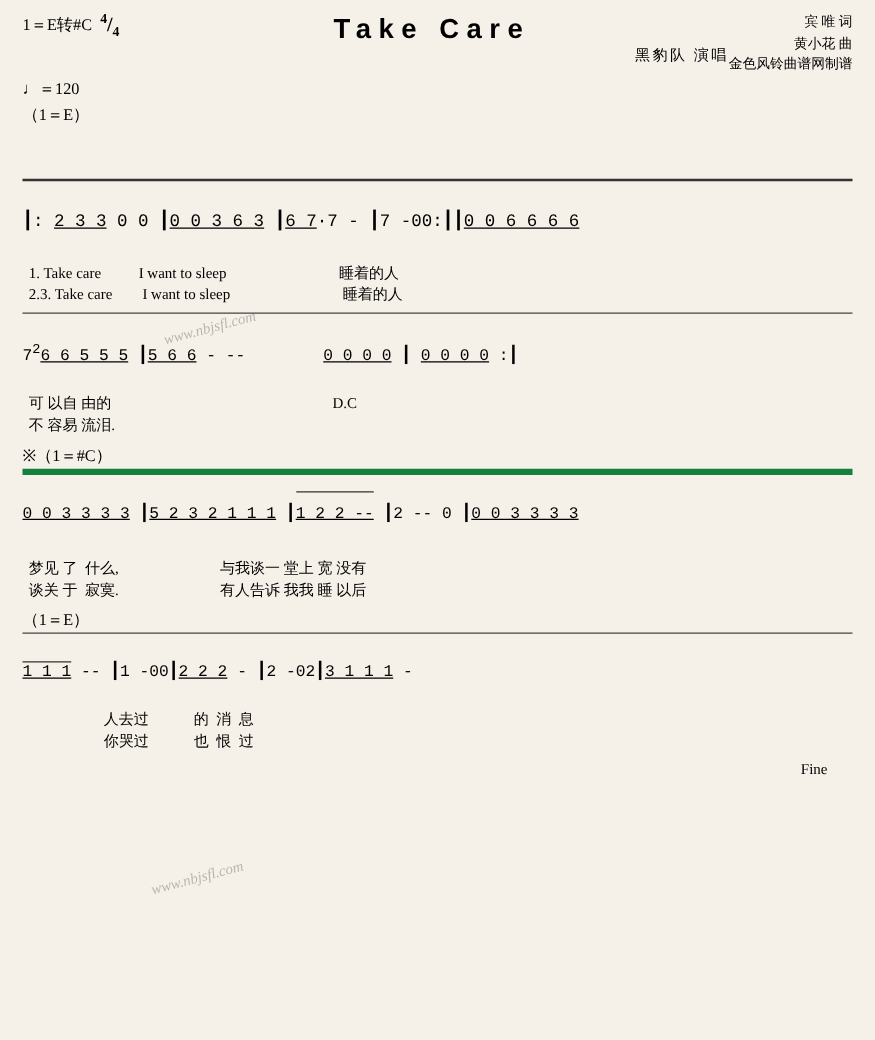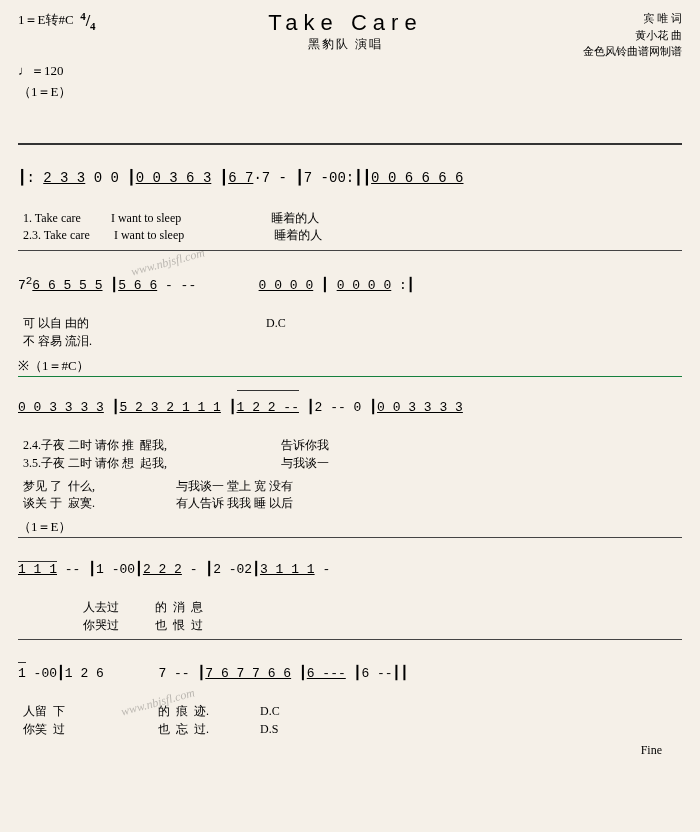--- a/index.html
+++ b/index.html
@@ -23,27 +23,28 @@
       justify-content: space-between;
       align-items: flex-start;
       margin-bottom: 2px;
     }
     .title-center {
       text-align: center;
       flex: 1;
     }
     .title-main {
       font-size: 22px;
-      font-weight: normal;
+      font-weight: bold;
       letter-spacing: 6px;
       font-family: Arial, sans-serif;
     }
     .title-sub {
       font-size: 12px;
       letter-spacing: 2px;
+      text-align: right;
     }
     .header-left {
       font-size: 13px;
       min-width: 90px;
     }
     .header-right {
       font-size: 11px;
       text-align: right;
       min-width: 90px;
       line-height: 1.5;
@@ -133,26 +134,22 @@
       <div class="lyric-line">可 以自 由的                                                           D.C</div>
       <div class="lyric-line">不 容易 流泪.</div>
     </div>
   </div>
 
   <div class="watermark" style="left:130px; top:255px;">www.nbjsfl.com</div>
 
   <div class="section-label" style="font-size:13px; margin-top:4px;">※（1＝#C）</div>
 
   <div class="section-block">
-    <div class="notation" style="border-top:1px solid #15803d; padding-top:2px;">
+    <div class="notation" style="border-top:5px solid #15803d; padding-top:2px;">
 <span><u>0 0 3 3 3 3</u> ┃<u>5 2 3 2 1 1 1</u> ┃<span style="position:relative;display:inline-block;"><span style="position:absolute;top:-8px;left:0;font-size:10px;border-top:1px solid #333;width:100%;"></span><u>1 2 2 --</u></span> ┃2 -- 0 ┃<u>0 0 3 3 3 3</u></span>
-    </div>
-    <div>
-      <div class="lyric-line">2.4.子夜 二时 请你 推  醒我,                                      告诉你我</div>
-      <div class="lyric-line">3.5.子夜 二时 请你 想  起我,                                      与我谈一</div>
     </div>
   </div>
 
   <div class="section-block">
     <div>
       <div class="lyric-line">梦见 了  什么,                           与我谈一 堂上 宽 没有</div>
       <div class="lyric-line">谈关 于  寂寞.                           有人告诉 我我 睡 以后</div>
     </div>
   </div>
 
@@ -161,29 +158,20 @@
   <div class="section-block">
     <div class="notation" style="border-top:1px solid #444; padding-top:2px;">
 <span><span style="border-top:1px solid #333;display:inline;"><u>1 1 1</u></span> -- ┃1 -00┃<u>2 2 2</u> - ┃2 -02┃<u>3 1 1 1</u> -</span>
     </div>
     <div>
       <div class="lyric-line">                    人去过            的  消  息</div>
       <div class="lyric-line">                    你哭过            也  恨  过</div>
     </div>
   </div>
 
-  <div class="section-block">
-    <div class="notation" style="border-top:1px solid #444; padding-top:2px;">
-<span><span style="border-top:1px solid #333;display:inline-block;padding-top:1px;">1</span> -00┃1 2 6       7 -- ┃<u>7 6 7 7 6 6</u> ┃<u>6 ---</u> ┃6 --┃┃</span>
-    </div>
-    <div style="position:relative;">
-      <div class="lyric-line">人留  下                               的  痕  迹.                 D.C</div>
-      <div class="lyric-line">你笑  过                               也  忘  过.                 D.S</div>
-    </div>
-  </div>
 
   <div class="fine-block" style="text-align:right; padding-right:20px;">
     <span style="font-size:12px;">Fine</span>
   </div>
 
   <div class="watermark" style="left:120px; top:695px;">www.nbjsfl.com</div>
 
 </div>
 
 </body></html>

